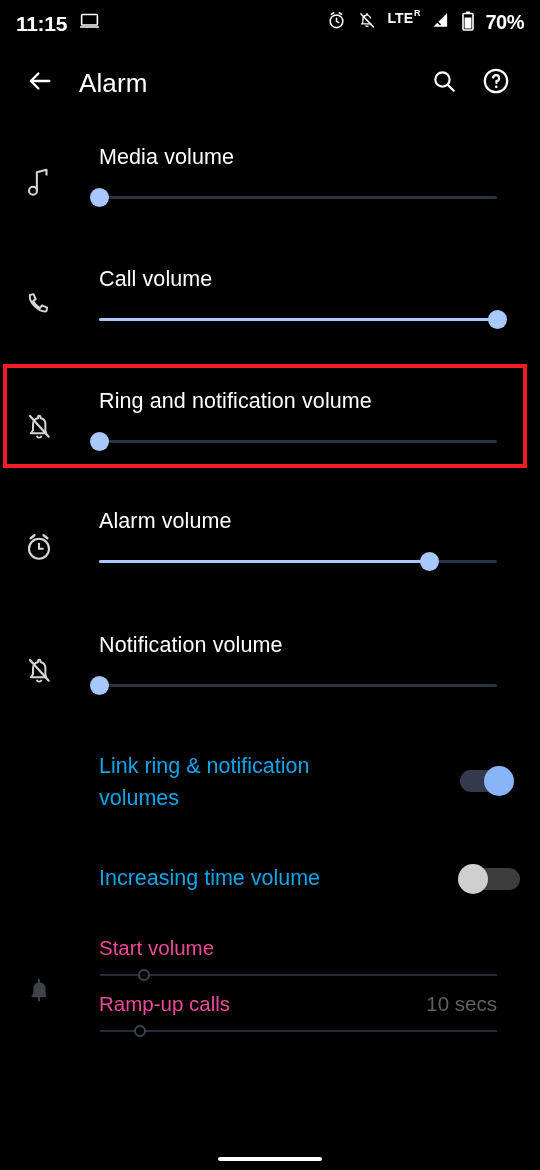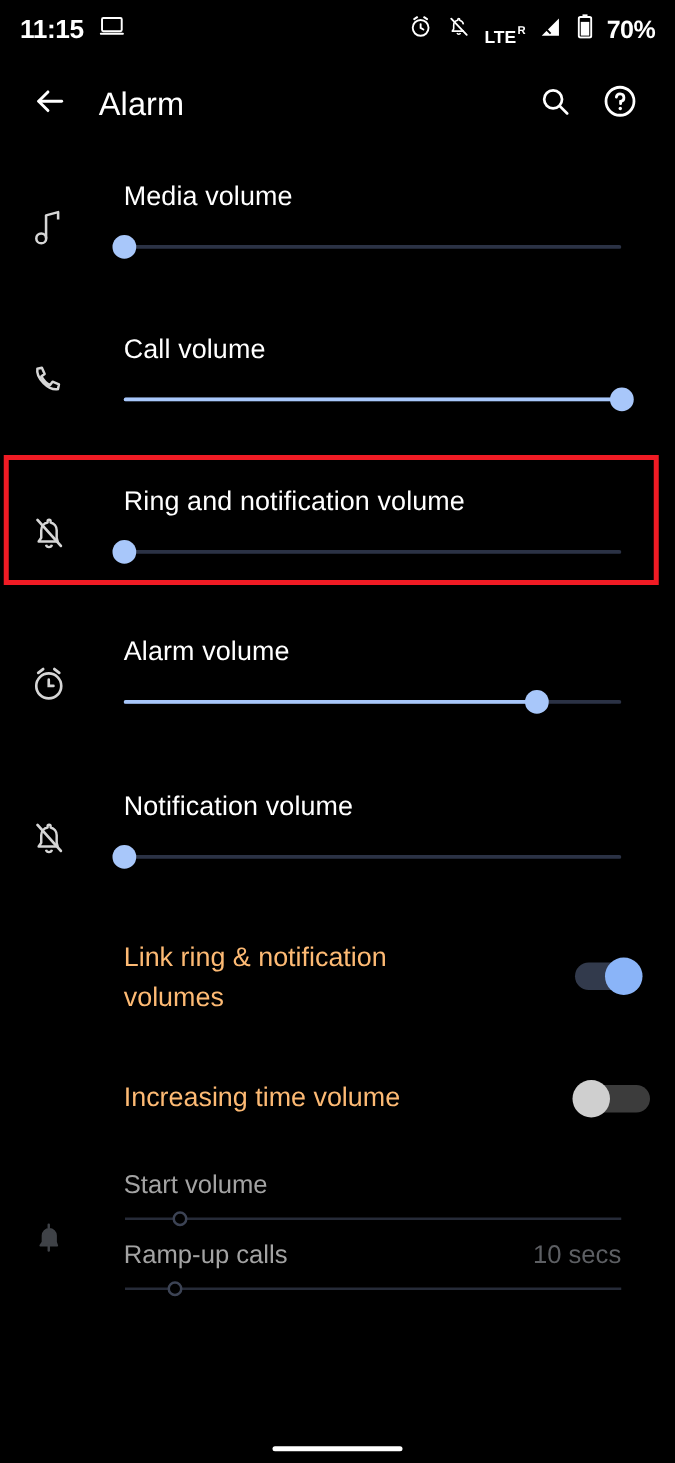--- a/index.html
+++ b/index.html
@@ -40,21 +40,21 @@
     text-align: center;
   }
   .sb-clock {
     font-size: 21px;
     font-weight: bold;
     letter-spacing: -0.3px;
     line-height: 1;
   }
   .sb-right {
     display: flex;
-    align-items: flex-end;
+    align-items: flex-start;
     gap: 12px;
   }
   .sb-battery-text {
     font-size: 20px;
     font-weight: bold;
     letter-spacing: -0.5px;
     margin-left: -1px;
   }
   .lte-wrap {
     display: flex;
@@ -179,21 +179,21 @@
   
   .switch-row {
     position: absolute;
     left: 0;
     width: 540px;
   }
   .switch-label {
     position: absolute;
     left: 99px;
     font-size: 21.5px;
-    color: #fdba74;
+    color: #0ea5e9;
     line-height: 32px;
     width: 290px;
   }
   .switch {
     position: absolute;
     right: 26px;
     width: 56px;
     height: 30px;
   }
   .switch .strack {
@@ -231,21 +231,21 @@
     width: 34px;
     height: 34px;
     display: flex;
     align-items: center;
     justify-content: center;
   }
   .dim-label {
     position: absolute;
     left: 99px;
     font-size: 20.5px;
-    color: #a3a3a3;
+    color: #ec4899;
   }
   .dim-value {
     position: absolute;
     right: 43px;
     font-size: 20.5px;
     color: #5d5f63;
   }
   .dim-slider {
     position: absolute;
     left: 100px;

